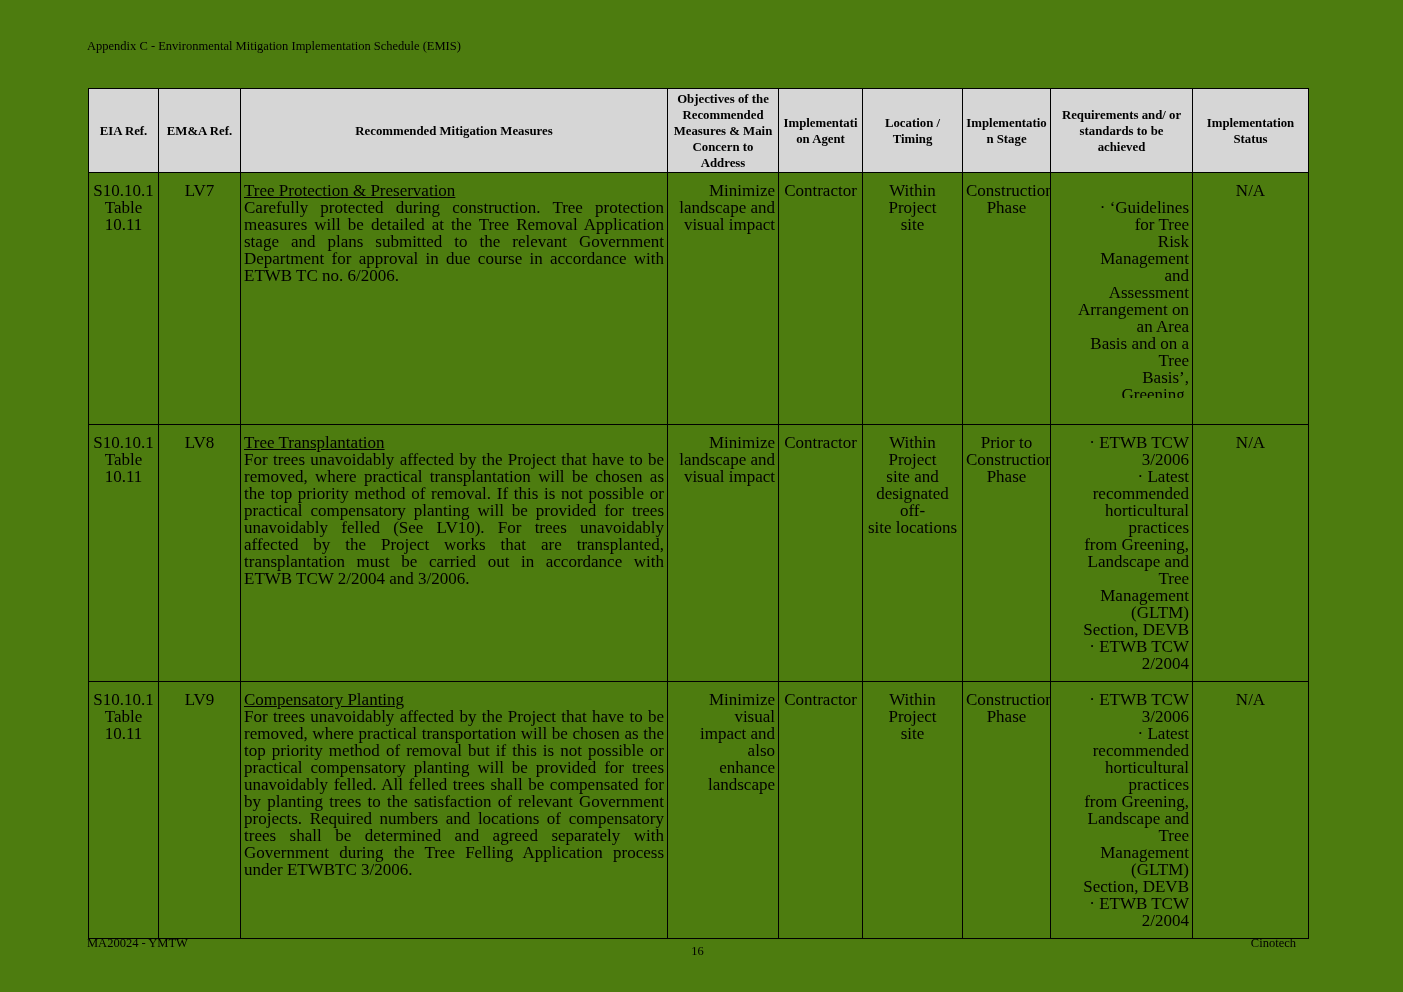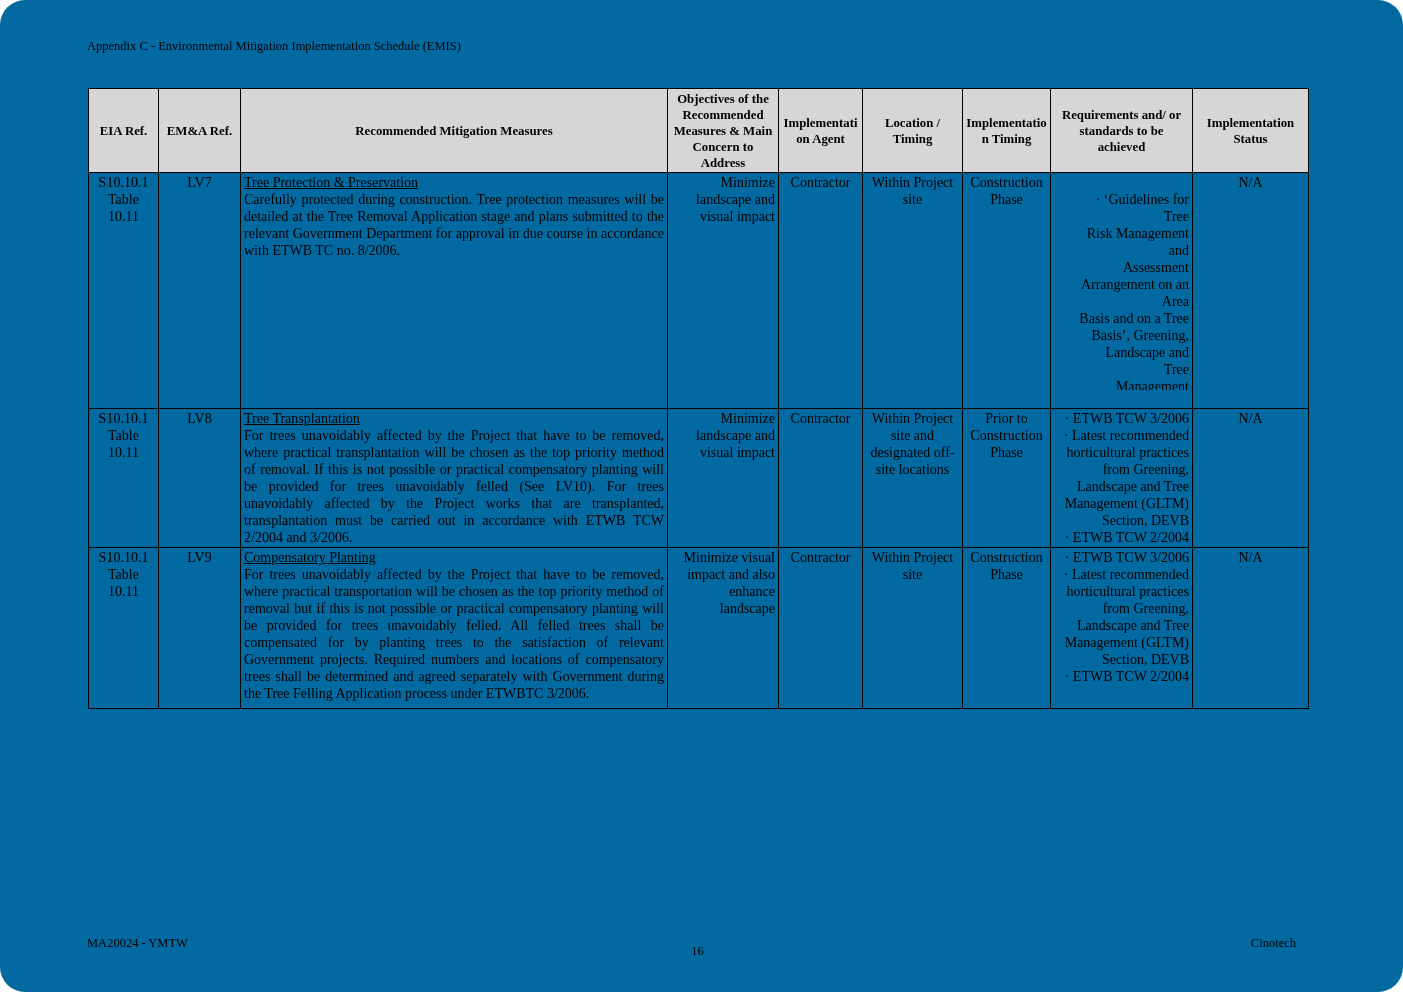--- a/index.html
+++ b/index.html
@@ -1,36 +1,36 @@
 <!DOCTYPE html>
 <html><head>
 <meta charset="utf-8">
 <style>
   html,body{margin:0;padding:0;}
   body{
     width:1403px;height:992px;background:#ffffff;color:#000;
     font-family:"Liberation Serif", serif;
   }
-  .page{position:relative;width:1403px;height:992px;background:#0369a1;overflow:hidden;border-radius:25px;}
+  .page{position:relative;width:1403px;height:992px;background:#4d7c0f;overflow:hidden;}
 
   .doc-header{
     position:absolute;left:87px;top:39px;
     font-size:12.5px;line-height:15px;white-space:nowrap;
   }
 
   table.emis{
     position:absolute;left:88px;top:88px;
     width:1220px;table-layout:fixed;border-collapse:collapse;
   }
   table.emis th, table.emis td{
     border:1.5px solid #000;
     vertical-align:top;
     overflow:hidden;
-    font-size:14px;line-height:17px;
-    padding:1px 3px;
+    font-size:17px;line-height:17px;
+    padding:9px 3px;
   }
   table.emis th{
     background:#d6d6d6;
     font-weight:bold;vertical-align:middle;
     white-space:pre-line;
     font-size:12.8px;line-height:16px;
     padding:1px 2px;
   }
   thead tr{height:84px;}
   tr.r1{height:209px;}
@@ -79,36 +79,36 @@
         <th>Objectives of the
 Recommended
 Measures &amp; Main
 Concern to
 Address</th>
         <th>Implementati
 on Agent</th>
         <th>Location /
 Timing</th>
         <th>Implementatio
-n Timing</th>
+n Stage</th>
         <th>Requirements and/ or
 standards to be
 achieved</th>
         <th>Implementation
 Status</th>
       </tr>
     </thead>
     <tbody>
       <tr class="r1">
         <td class="c-center">S10.10.1
 Table 10.11</td>
         <td class="c-center">LV7</td>
         <td class="c-measures">
           <div class="m-title">Tree Protection &amp; Preservation</div>
-          <div class="m-body">Carefully protected during construction.  Tree protection measures will be detailed at the Tree Removal Application stage and plans submitted to the relevant Government Department for approval in due course in accordance with ETWB TC no. 8/2006.</div>
+          <div class="m-body">Carefully protected during construction.  Tree protection measures will be detailed at the Tree Removal Application stage and plans submitted to the relevant Government Department for approval in due course in accordance with ETWB TC no. 6/2006.</div>
         </td>
         <td class="c-left">Minimize
 landscape and
 visual impact</td>
         <td class="c-center">Contractor</td>
         <td class="c-center">Within Project
 site</td>
         <td class="c-center">Construction
 Phase</td>
         <td class="c-left">

